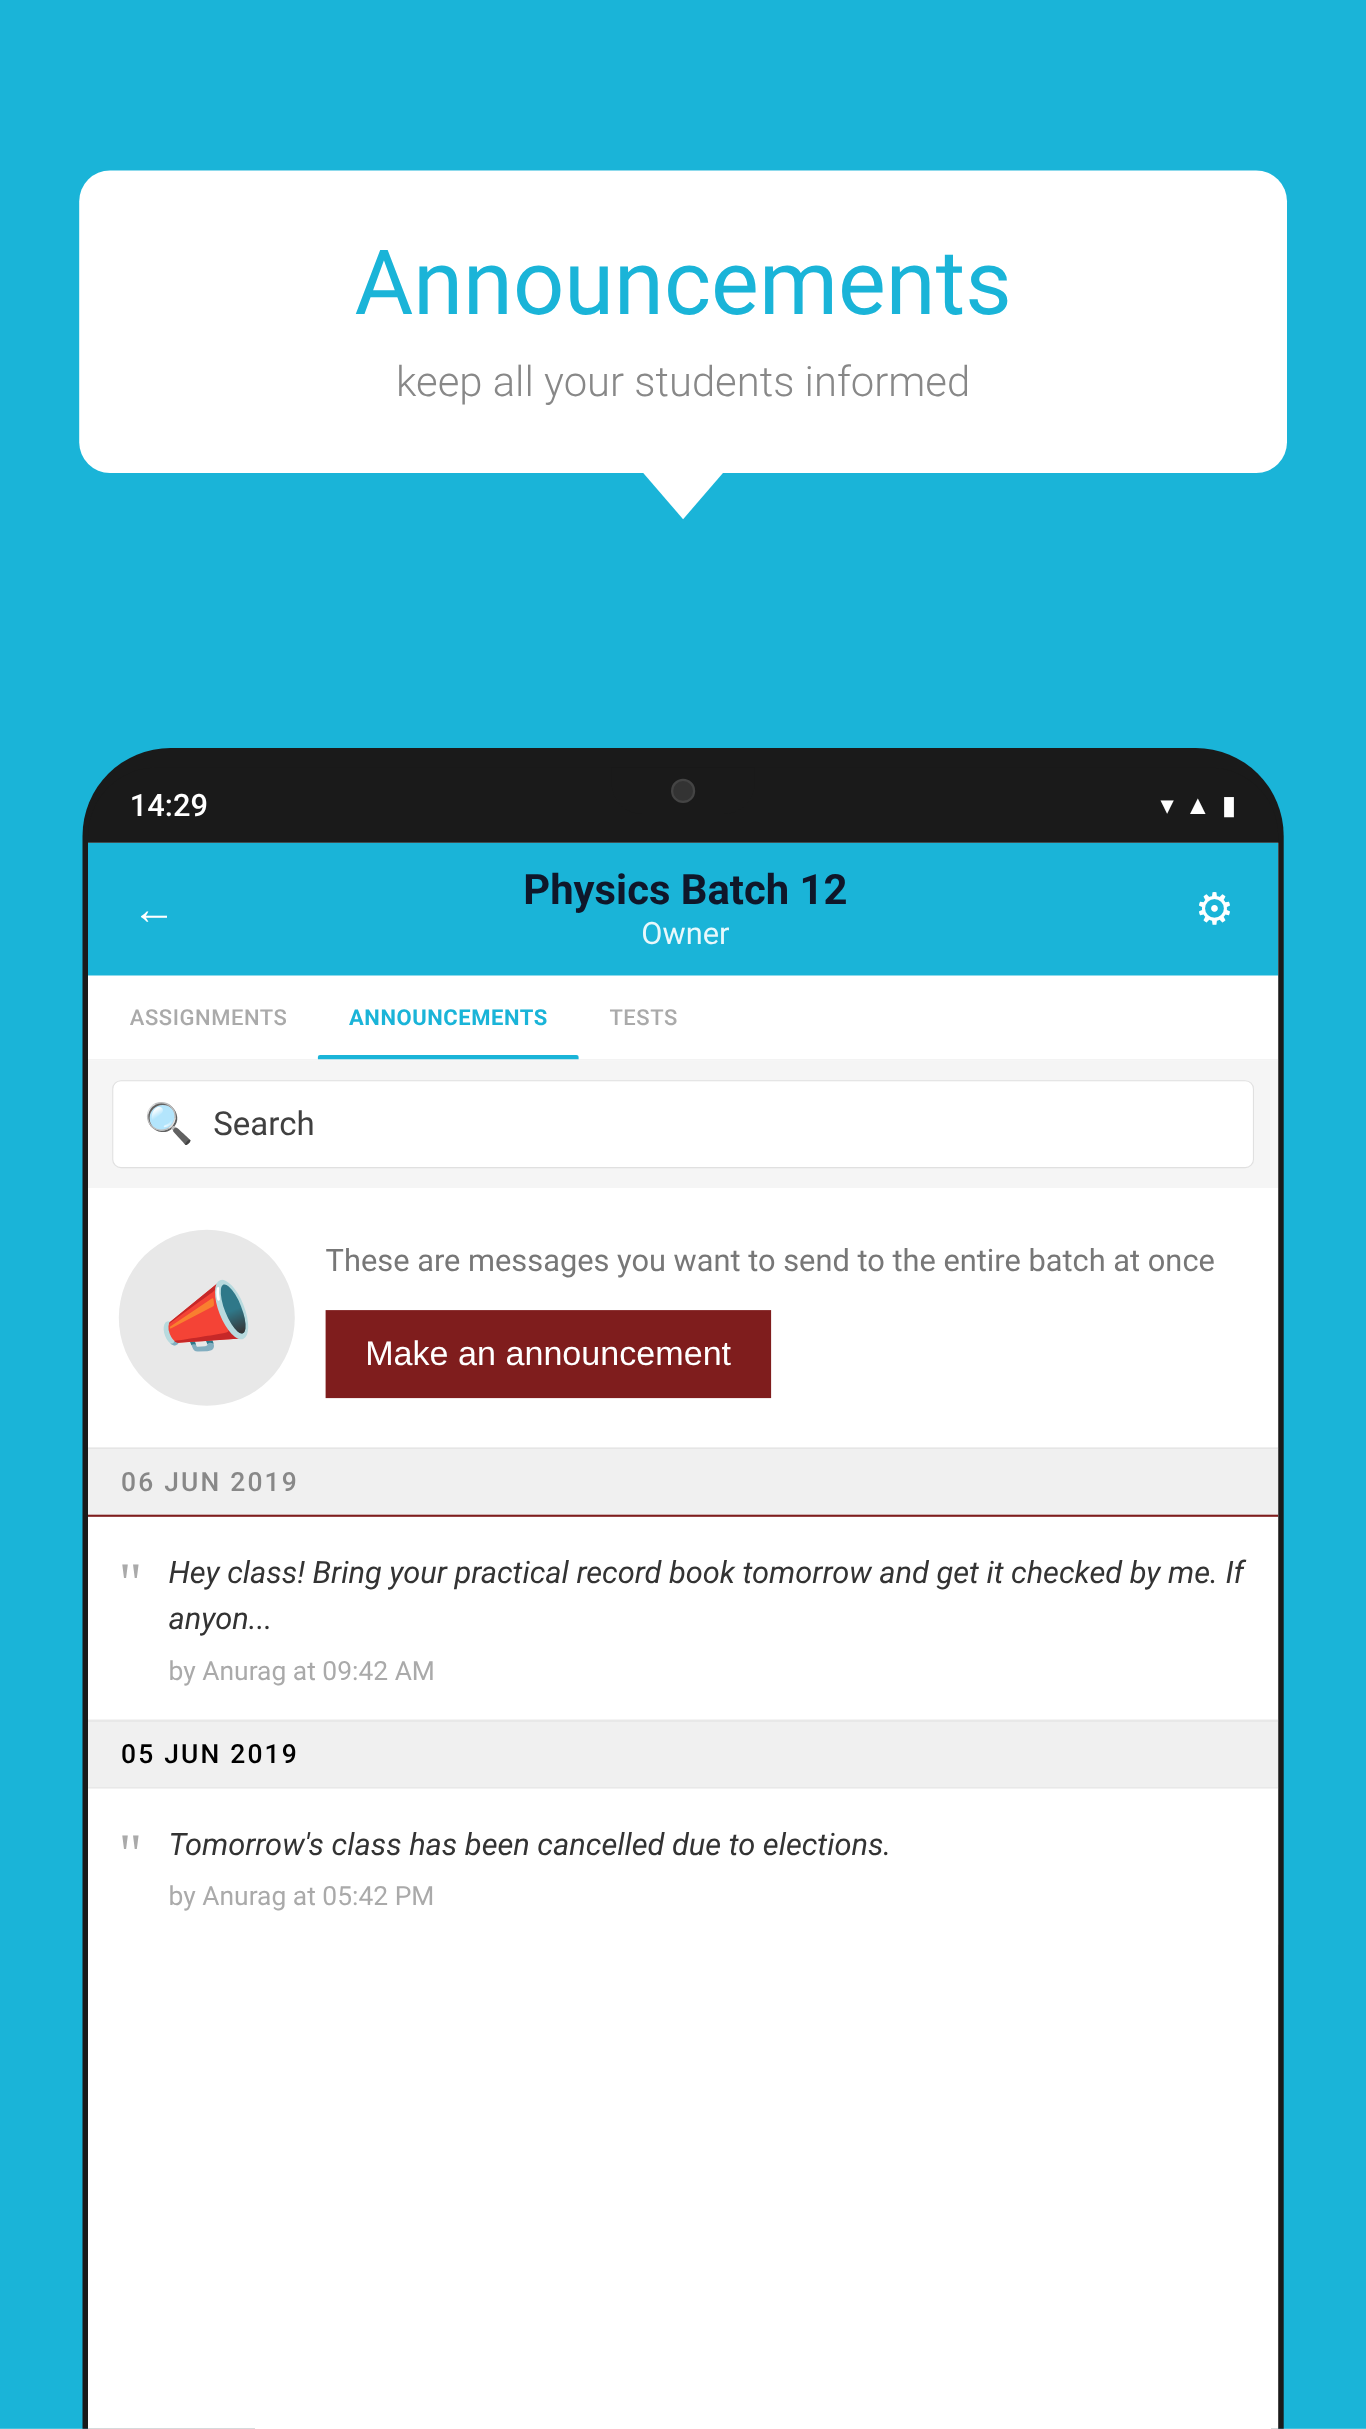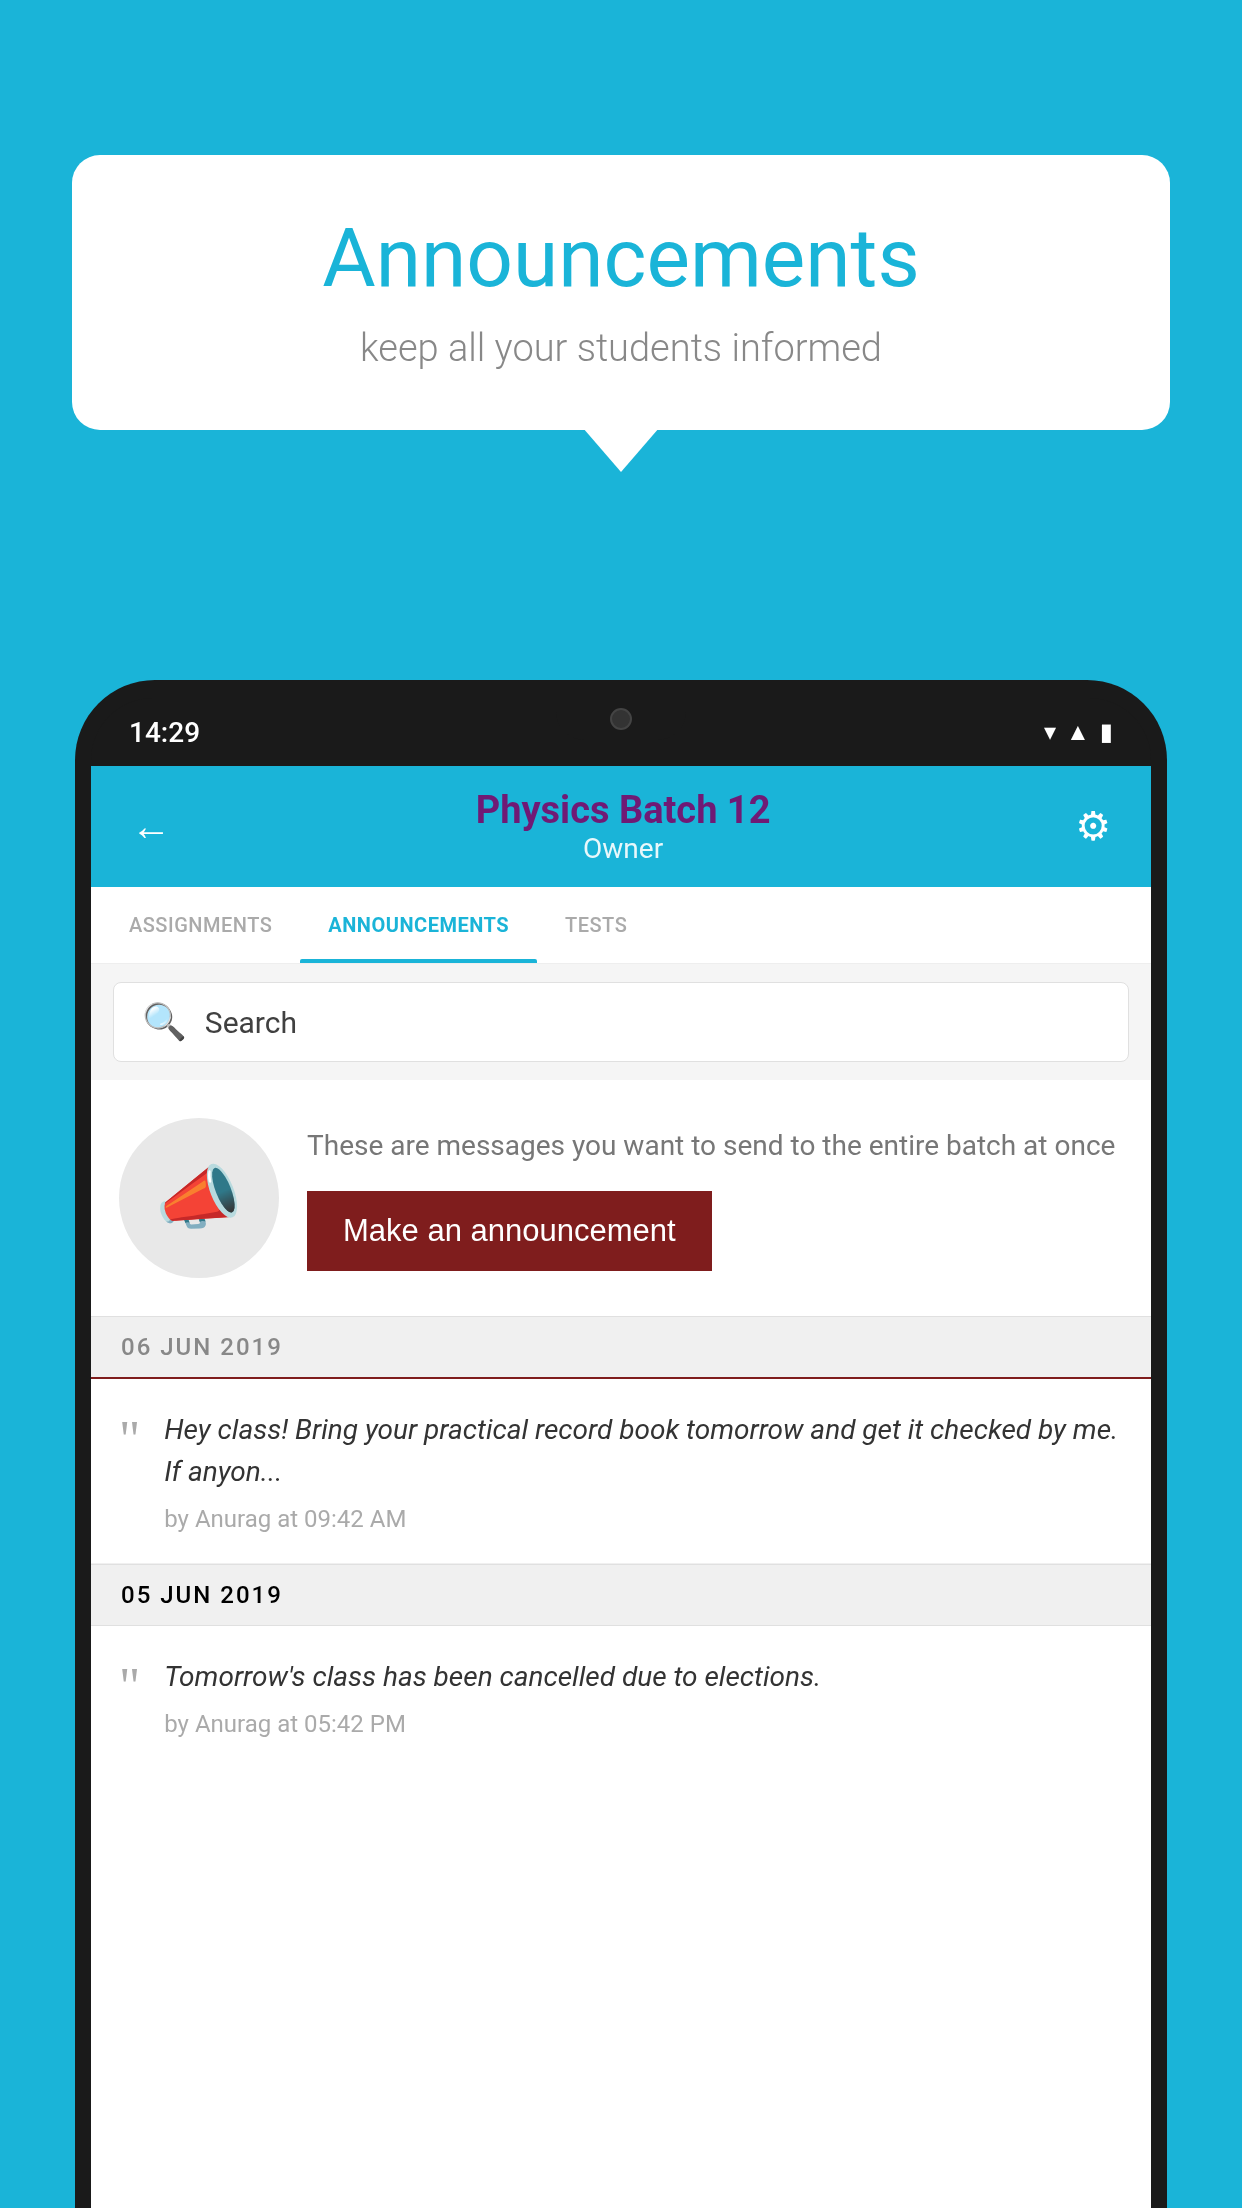--- a/index.html
+++ b/index.html
@@ -64,21 +64,21 @@
       position: absolute;
       top: 680px;
       left: 75px;
       right: 75px;
       bottom: 0;
     }
 
     .phone-outer {
       background: #1a1a1a;
       border-radius: 80px 80px 0 0;
-      padding: 18px 16px 0;
+      padding: 18px 5px 0;
       height: 100%;
       position: relative;
     }
 
     
     .phone-notch-area {
       position: relative;
       background: #1a1a1a;
       height: 68px;
       border-radius: 62px 62px 0 0;
@@ -147,21 +147,21 @@
       color: white;
       font-size: 40px;
       cursor: pointer;
     }
 
     .header-center {
       text-align: center;
     }
 
     .header-title {
-      color: #701a75;
+      color: #0f172a;
       font-size: 38px;
       font-weight: 700;
     }
 
     .header-subtitle {
       color: rgba(255,255,255,0.9);
       font-size: 28px;
     }
 
     .gear-icon {

